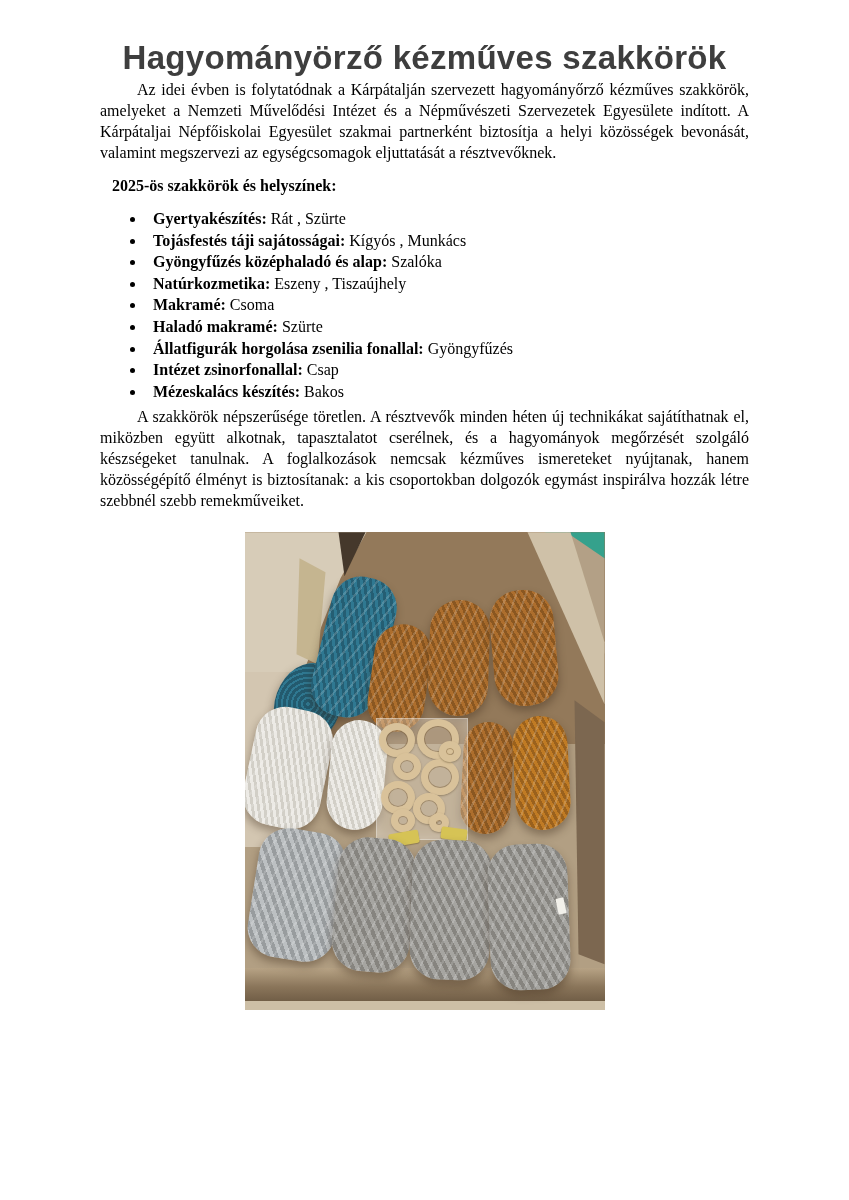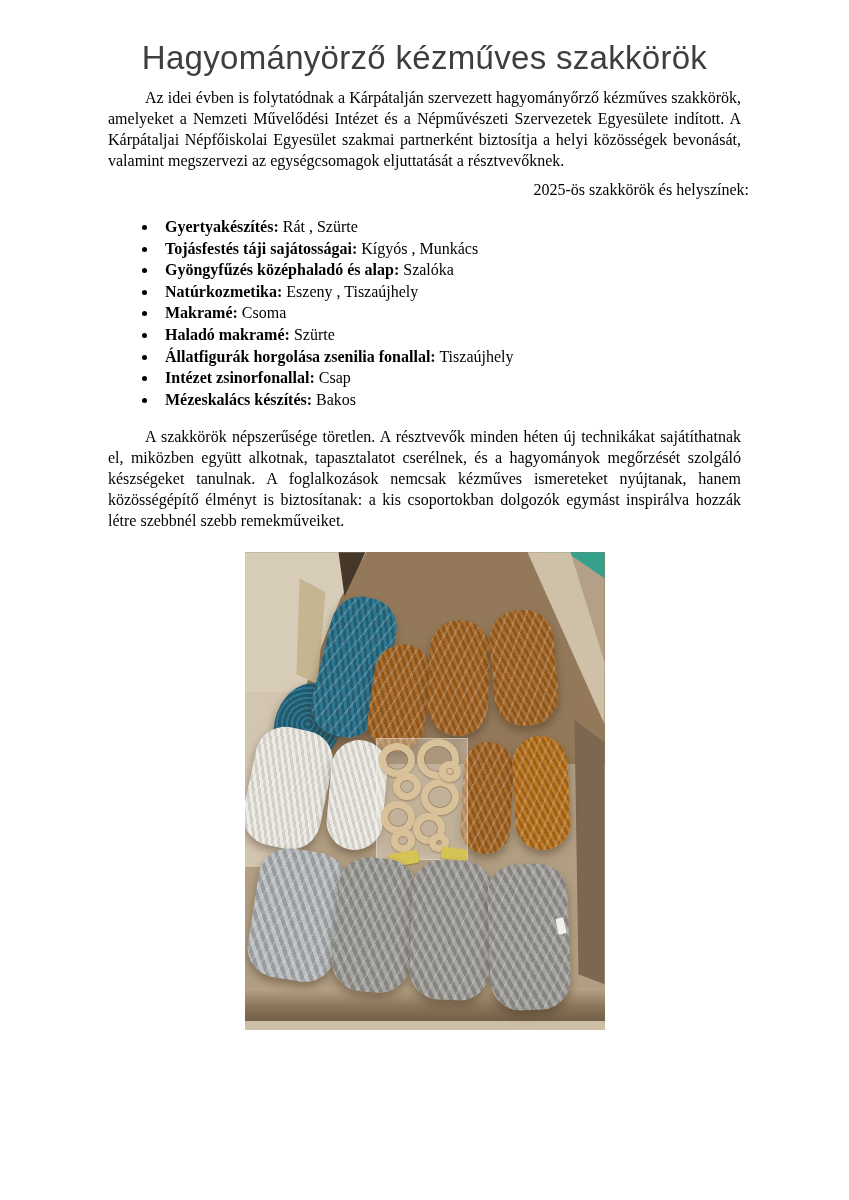--- a/index.html
+++ b/index.html
@@ -9,33 +9,33 @@
   }
   .content { margin:0 100px; width:649px; }
 
   
   h1.doc-title {
     margin:0; padding-top:36px;
     font-family:"Liberation Sans", sans-serif;
     font-weight:400; font-size:33px; line-height:43px;
     color:#3e3e3e; text-align:center; letter-spacing:.3px;
   }
-  h1.doc-title span { display:block; }
+  h1.doc-title span { display:block;font-weight:bold; }
 
   
   .doc-date {
     margin:14px 0 4px 0; text-align:center;
     font-style:italic; font-size:15px; color:#8f8f8f;
   }
 
   
-  p.body-par { margin:8px; text-align:justify; text-indent:37px; }
-  .list-heading { margin:0; font-weight:normal;text-align:right; }
+  p.body-par { margin:0; text-align:justify; text-indent:37px; }
+  .list-heading { margin:12px; font-weight:bold; }
 
-  ul.workshop-list { margin:16px; padding-left:42px; }
+  ul.workshop-list { margin:4px; padding-left:42px; }
   ul.workshop-list li { padding-left:7px; line-height:21.6px; }
   ul.workshop-list li b { font-weight:bold; }
 
   
   figure.photo-fig { margin:21px 0 0 0; }
   .photo {
     position:relative; width:360px; height:478px; margin:0 auto;
     background:#b29f83; overflow:hidden;
   }
   .photo div, .photo span { position:absolute; }
@@ -95,21 +95,21 @@
 
   <p class="list-heading">2025-ös szakkörök és helyszínek:</p>
 
   <ul class="workshop-list">
     <li><b>Gyertyakészítés:</b> <span>Rát , Szürte</span></li>
     <li><b>Tojásfestés táji sajátosságai:</b> <span>Kígyós , Munkács</span></li>
     <li><b>Gyöngyfűzés középhaladó és alap:</b> <span>Szalóka</span></li>
     <li><b>Natúrkozmetika:</b> <span>Eszeny , Tiszaújhely</span></li>
     <li><b>Makramé:</b> <span>Csoma</span></li>
     <li><b>Haladó makramé:</b> <span>Szürte</span></li>
-    <li><b>Állatfigurák horgolása zsenilia fonallal:</b> <span>Tiszaújhely</span></li>
+    <li><b>Állatfigurák horgolása zsenilia fonallal:</b> <span>Gyöngyfűzés</span></li>
     <li><b>Intézet zsinorfonallal:</b> <span>Csap</span></li>
     <li><b>Mézeskalács készítés:</b> <span>Bakos</span></li>
   </ul>
 
   <p class="body-par">A szakkörök népszerűsége töretlen. A résztvevők minden héten új technikákat sajátíthatnak el, miközben együtt alkotnak, tapasztalatot cserélnek, és a hagyományok megőrzését szolgáló készségeket tanulnak. A foglalkozások nemcsak kézműves ismereteket nyújtanak, hanem közösségépítő élményt is biztosítanak: a kis csoportokban dolgozók egymást inspirálva hozzák létre szebbnél szebb remekműveiket.</p>
 
   <figure class="photo-fig">
     <div class="photo" role="img" aria-label="Cardboard box filled with macramé yarn skeins (teal, mustard, white, grey) and a bag of wooden rings">
 
       <div class="box-top-interior"></div>

